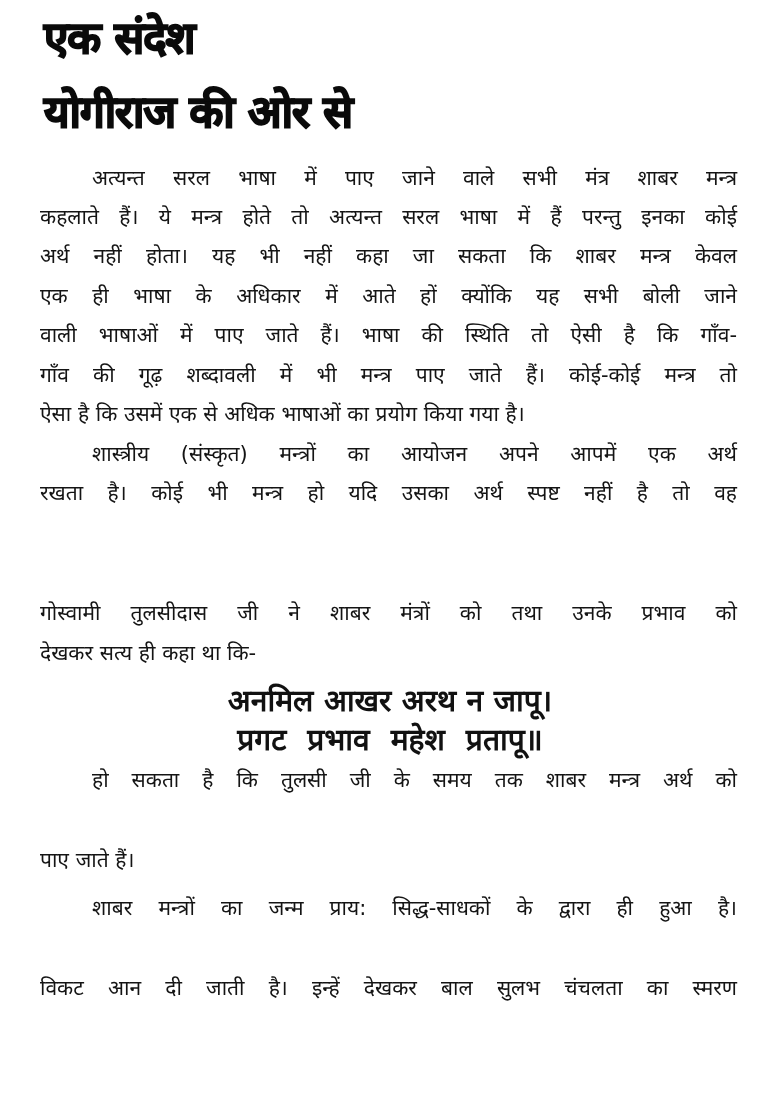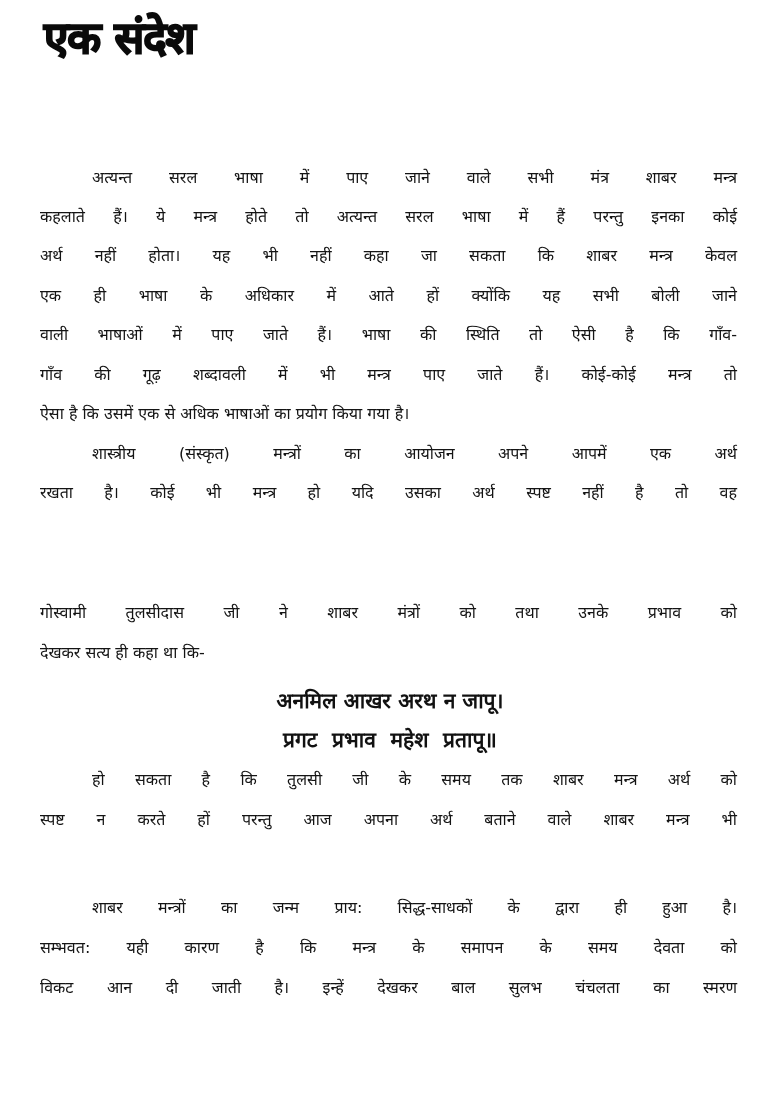--- a/index.html
+++ b/index.html
@@ -8,52 +8,52 @@
   .title {
     position:absolute; left:44px;
     font-family:"DejaVu Sans", sans-serif; font-weight:900;
     font-size:44px; line-height:56px; letter-spacing:-1px; color:#0a0a0a;
     -webkit-text-stroke:1.6px #0a0a0a; white-space:nowrap;
   }
   .t1 { top:10px; }
   .t2 { top:84px; }
   .line {
     position:absolute; left:40px; width:697px;
-    font-family:"DejaVu Sans", sans-serif; font-size:16px; line-height:40px;
+    font-family:"DejaVu Sans", sans-serif; font-size:21px; line-height:40px;
     white-space:nowrap; color:#141414; text-align:justify; text-align-last:justify;
   }
   .line.indent { left:92px; width:645px; }
   .line.last { text-align:left; text-align-last:left; }
   .verse {
     position:absolute; left:0; width:780px; text-align:center;
-    font-family:"DejaVu Sans", sans-serif; font-weight:bold; font-size:21px; line-height:40px;
+    font-family:"DejaVu Sans", sans-serif; font-weight:bold; font-size:30px; line-height:40px;
     white-space:pre; color:#111;
   }
 </style>
 </head>
 <body>
 
 <div class="page">
   <div class="title t1">एक संदेश</div>
+  <div class="title t2">योगीराज की ओर से</div>
 
   <div class="line indent" style="top:158px">अत्यन्त सरल भाषा में पाए जाने वाले सभी मंत्र शाबर मन्त्र</div>
   <div class="line" style="top:236px">अर्थ नहीं होता। यह भी नहीं कहा जा सकता कि शाबर मन्त्र केवल</div>
   <div class="line" style="top:197px">कहलाते हैं। ये मन्त्र होते तो अत्यन्त सरल भाषा में हैं परन्तु इनका कोई</div>
   <div class="line" style="top:315px">वाली भाषाओं में पाए जाते हैं। भाषा की स्थिति तो ऐसी है कि गाँव-</div>
   <div class="line" style="top:276px">एक ही भाषा के अधिकार में आते हों क्योंकि यह सभी बोली जाने</div>
   <div class="line" style="top:355px">गाँव की गूढ़ शब्दावली में भी मन्त्र पाए जाते हैं। कोई-कोई मन्त्र तो</div>
   <div class="line last" style="top:394px">ऐसा है कि उसमें एक से अधिक भाषाओं का प्रयोग किया गया है।</div>
 
   <div class="line" style="top:473px">रखता है। कोई भी मन्त्र हो यदि उसका अर्थ स्पष्ट नहीं है तो वह</div>
   <div class="line indent" style="top:434px">शास्त्रीय (संस्कृत) मन्त्रों का आयोजन अपने आपमें एक अर्थ</div>
   <div class="line" style="top:593px">गोस्वामी तुलसीदास जी ने शाबर मंत्रों को तथा उनके प्रभाव को</div>
   <div class="line last" style="top:633px">देखकर सत्य ही कहा था कि-</div>
 
   <div class="verse" style="top:681px">अनमिल आखर अरथ न जापू।</div>
   <div class="verse" style="top:720px">प्रगट  प्रभाव  महेश  प्रतापू॥</div>
 
   <div class="line indent" style="top:760px">हो सकता है कि तुलसी जी के समय तक शाबर मन्त्र अर्थ को</div>
-  <div class="line" style="top:800px">स्पष्ट न करते हों परन्तु आज अपना अर्थ बताने वाले शाबर मन्त्र भी</div>
+  <div class="line last" style="top:840px">पाए जाते हैं।</div>
 
   <div class="line indent" style="top:888px">शाबर मन्त्रों का जन्म प्राय: सिद्ध-साधकों के द्वारा ही हुआ है।</div>
-  <div class="line" style="top:928px">सम्भवत: यही कारण है कि मन्त्र के समापन के समय देवता को</div>
   <div class="line" style="top:968px">विकट आन दी जाती है। इन्हें देखकर बाल सुलभ चंचलता का स्मरण</div>
 </div>
 
 </body></html>

